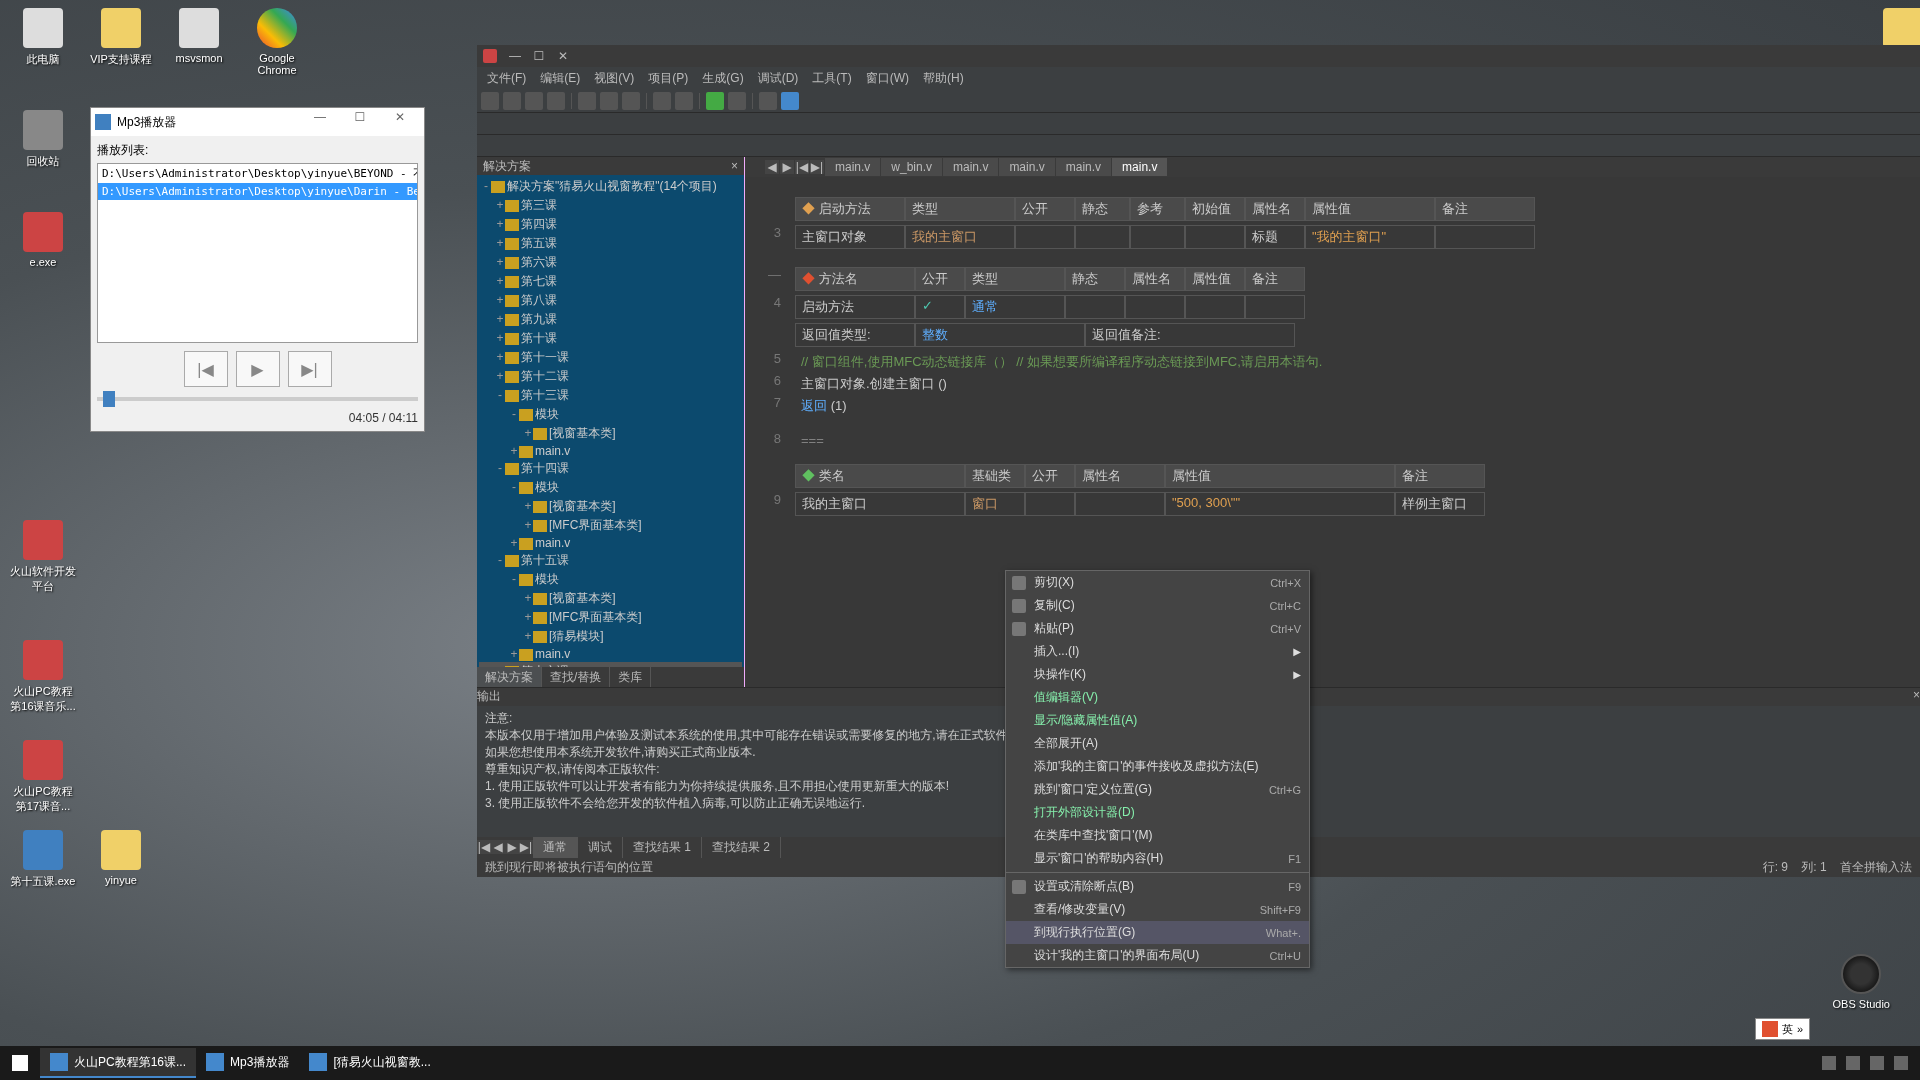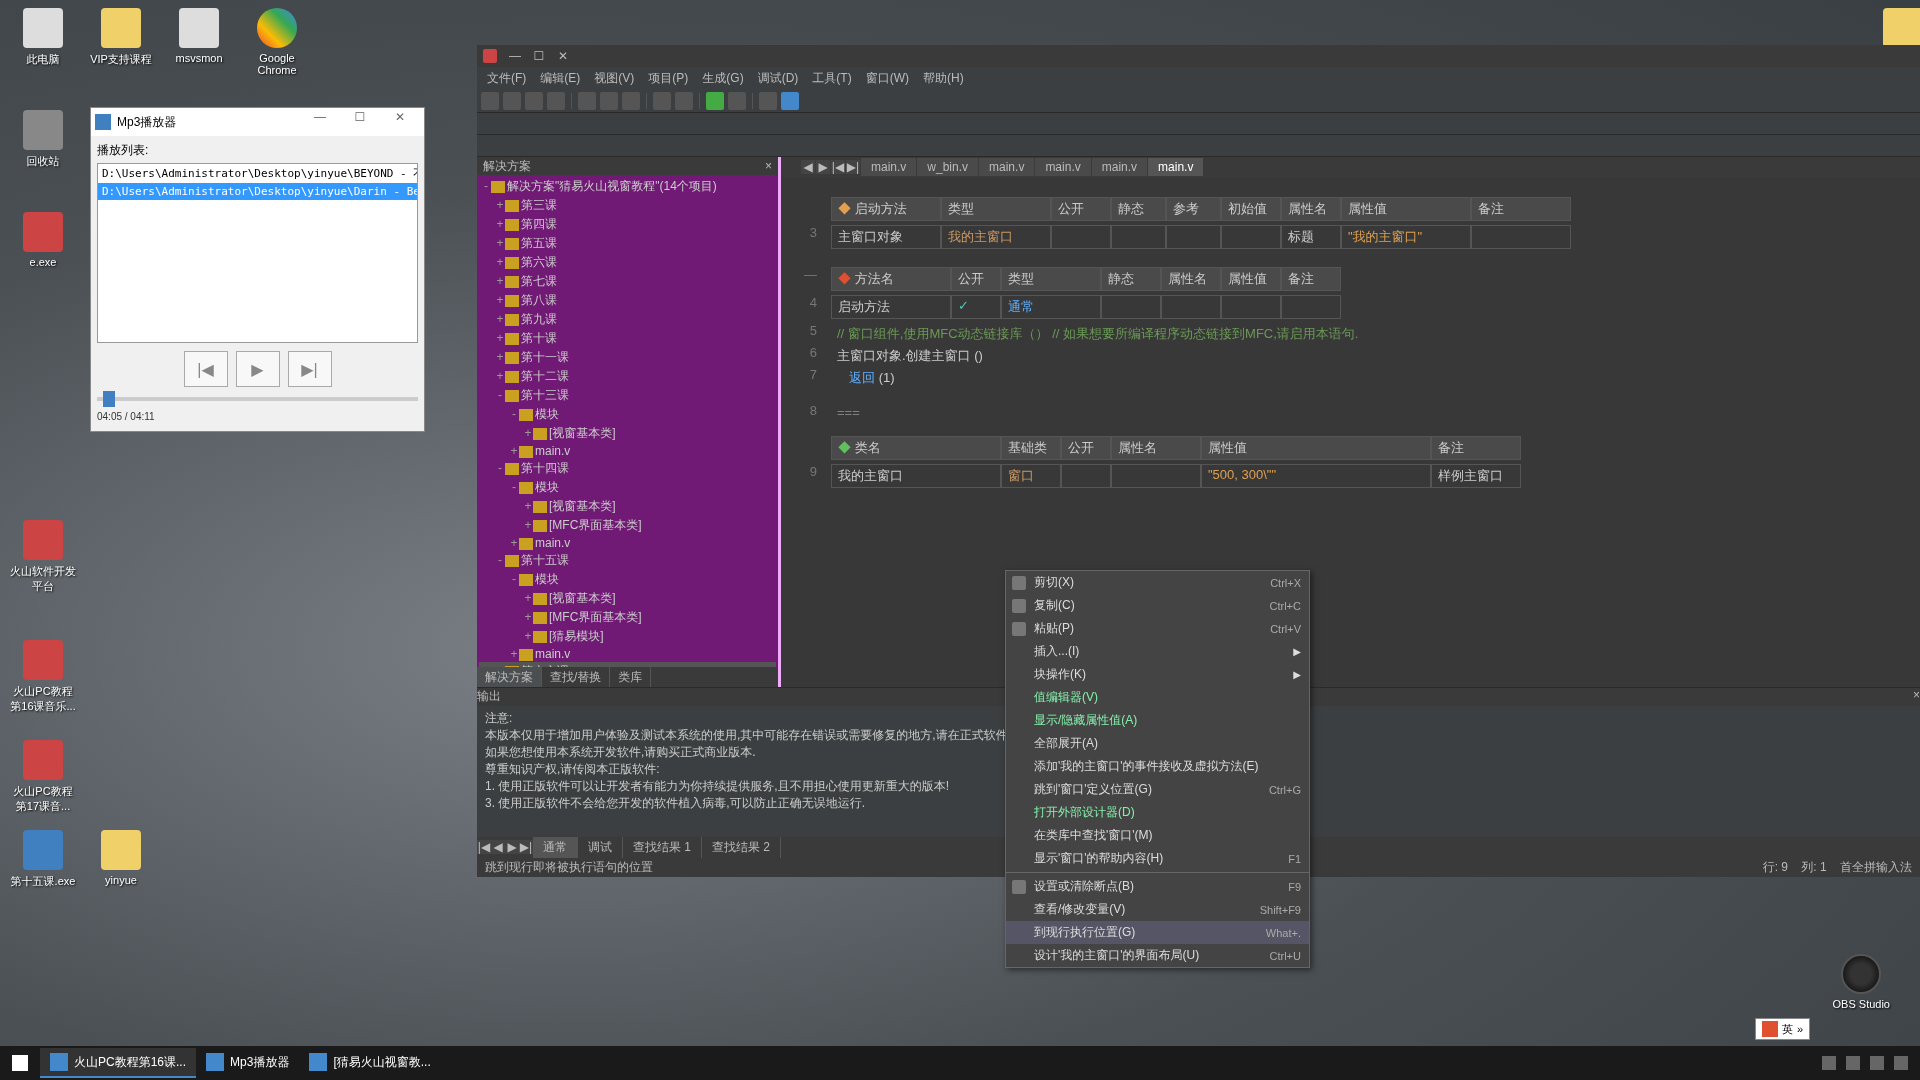--- a/index.html
+++ b/index.html
@@ -24,39 +24,39 @@
 .mp3-titlebar .title { flex: 1; }
 .mp3-titlebar .btn { width: 40px; height: 24px; text-align: center; color: #666; cursor: pointer; }
 .mp3-body { padding: 6px; font-size: 12px; }
 .mp3-list { height: 180px; background: #fff; border: 1px solid #999; margin-top: 4px; overflow: hidden; }
 .mp3-list-item { padding: 2px 4px; font-family: monospace; font-size: 11px; white-space: nowrap; }
 .mp3-list-item.selected { background: #3399ff; color: #fff; }
 .mp3-controls { display: flex; justify-content: center; gap: 8px; margin-top: 8px; }
 .mp3-controls .ctrl-btn { width: 44px; height: 36px; border: 1px solid #aaa; background: #f8f8f8; cursor: pointer; display: flex; align-items: center; justify-content: center; font-size: 16px; color: #888; }
 .mp3-slider { margin-top: 10px; height: 4px; background: #ccc; position: relative; }
 .mp3-slider .thumb { position: absolute; left: 6px; top: -6px; width: 12px; height: 16px; background: #4080c0; }
-.mp3-time { margin-top: 10px; font-size: 10px; color: #333; }
+.mp3-time { text-align: right; margin-top: 10px; font-size: 12px; color: #333; }
 
 
 .ide-window { position: absolute; left: 477px; top: 45px; width: 1443px; height: 800px; background: #3c3f41; color: #bbb; font-size: 12px; }
 .ide-titlebar { height: 22px; background: #3a3a3a; display: flex; align-items: center; padding: 0 6px; }
 .ide-titlebar .icon { width: 14px; height: 14px; background: #c44; margin-right: 6px; border-radius: 2px; }
 .ide-titlebar .title { flex: 1; color: #ccc; font-size: 12px; }
 .ide-titlebar .winbtn { width: 24px; text-align: center; cursor: pointer; }
 .ide-menubar { height: 22px; background: #3c3f41; display: flex; align-items: center; padding: 0 4px; gap: 2px; }
 .ide-menubar span { padding: 2px 6px; cursor: pointer; }
 .ide-toolbar { height: 24px; background: #3c3f41; border-bottom: 1px solid #2a2a2a; display: flex; align-items: center; padding: 0 4px; gap: 4px; }
 .ide-toolbar .tbtn { width: 18px; height: 18px; background: #555; border-radius: 2px; cursor: pointer; }
 .ide-toolbar .tbtn.green { background: #4a4; }
 .ide-toolbar .tbtn.blue { background: #48c; }
 .ide-toolbar .sep { width: 1px; height: 16px; background: #555; margin: 0 2px; }
 .ide-toolbar2, .ide-toolbar3 { height: 22px; background: #3c3f41; border-bottom: 1px solid #2a2a2a; display: flex; align-items: center; padding: 0 4px; gap: 4px; }
 
 .ide-body { display: flex; height: 530px; }
-.tree-panel { width: 304px; background: #701a75; border-right: 3px solid #f0abfc; display: flex; flex-direction: column; }
+.tree-panel { width: 268px; background: #0c4a6e; border-right: 1px solid #f0abfc; display: flex; flex-direction: column; }
 .tree-header { height: 18px; background: #3a3a3a; padding: 0 6px; display: flex; align-items: center; justify-content: space-between;}
 .tree-content { flex: 1; overflow: auto; padding: 2px; font-size: 12px; }
 .tree-item { padding: 1px 0 1px 4px; white-space: nowrap; color: #ccc; }
 .tree-item .exp { display: inline-block; width: 10px; text-align: center; color: #999; }
 .tree-item .ficon { display: inline-block; width: 14px; height: 12px; background: #c9a020; margin-right: 2px; vertical-align: middle; }
 .tree-item.highlight { background: #555; }
 .tree-tabs { height: 20px; background: #3a3a3a; display: flex; }
 .tree-tabs span { padding: 2px 8px; border-right: 1px solid #555; }
 .tree-tabs span.active { background: #4c4f51; }
 
@@ -374,33 +374,38 @@
             <div class="td chk">✓</div>
             <div class="td ret">通常</div>
             <div class="td"></div>
               <div class="td"></div>
               <div class="td"></div>
               <div class="td"></div>
           </div>
         </div>
         <div class="code-row">
           <div class="lineno"></div>
+          <div class="code-table" style="grid-template-columns:120px 170px 210px;">
+            <div class="td">返回值类型:</div>
+            <div class="td ret">整数</div>
+            <div class="td">返回值备注:</div>
+          </div>
         </div>
 
         <div class="code-row">
             <div class="lineno">5</div>
             <div style="padding:2px 6px;" class="cmt">// 窗口组件,使用MFC动态链接库（）  // 如果想要所编译程序动态链接到MFC,请启用本语句.</div>
           </div>
         <div class="code-row">
             <div class="lineno">6</div>
             <div style="padding:2px 6px;text-align:right;">主窗口对象.创建主窗口 ()</div>
           </div>
         <div class="code-row">
             <div class="lineno">7</div>
-            <div style="padding:2px 6px;margin-left:12px;"><span class="ret">返回</span> <span>(1)</span></div>
+            <div style="padding:2px 6px;"><span class="ret">返回</span> <span>(1)</span></div>
           </div>
 
         <div style="height:14px;"></div>
         <div class="code-row">
             <div class="lineno">8</div>
             <div style="padding:2px 6px;" class="cmtgray">===</div>
           </div>
         <div style="height:14px;"></div>
 
         <div class="code-row">

